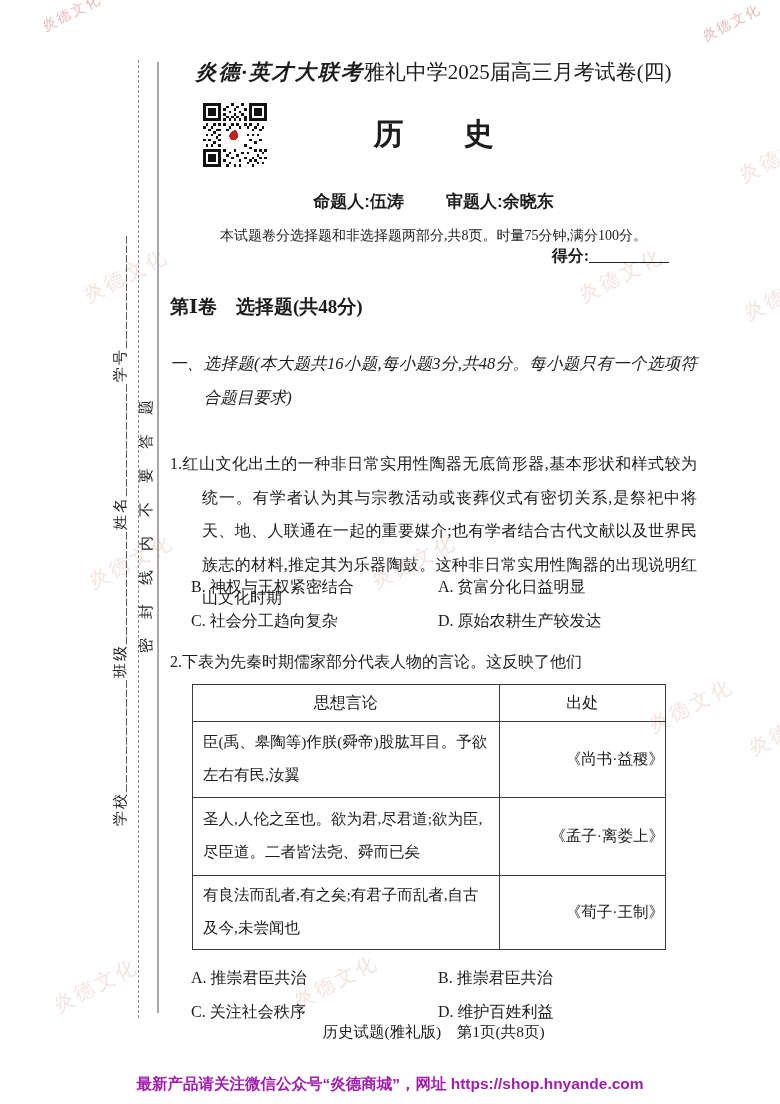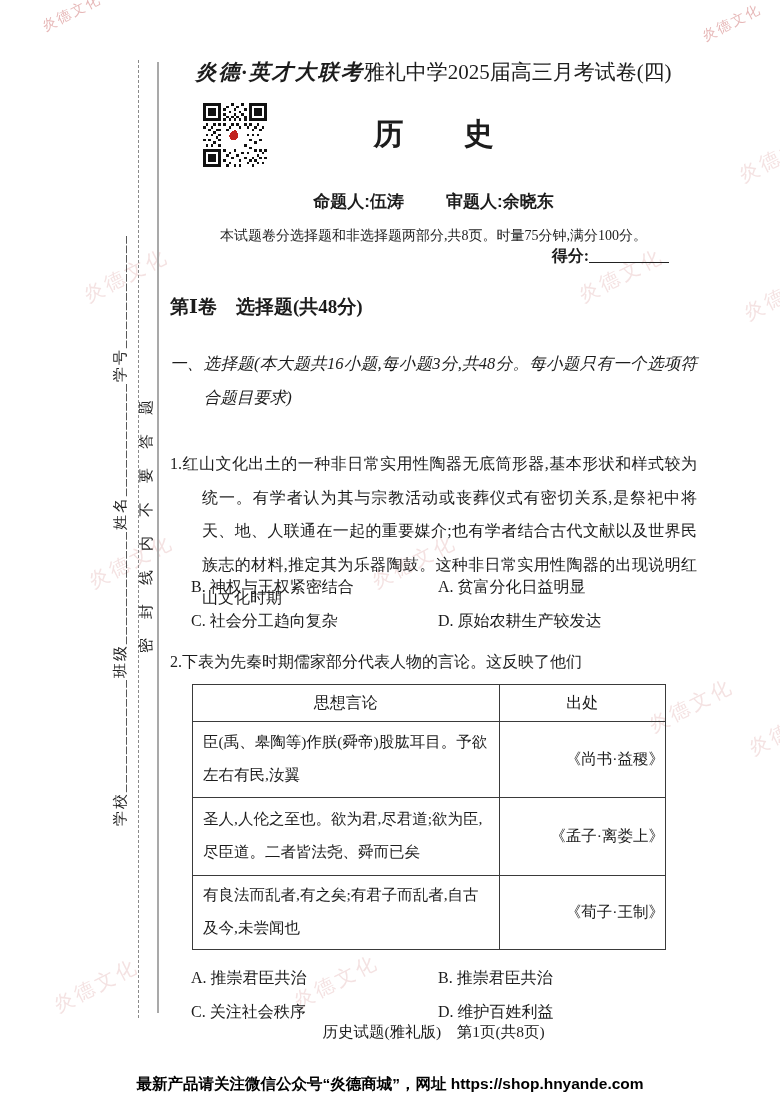--- a/index.html
+++ b/index.html
@@ -42,21 +42,21 @@
   table.quotes{position:absolute;top:684px;left:22px;width:474px;border-collapse:collapse;table-layout:fixed;}
   table.quotes col.c1{width:64.8%;}
   table.quotes col.c2{width:35.2%;}
   table.quotes th,table.quotes td{border:1px solid #3a3a3a;font-weight:normal;}
   table.quotes th{height:34px;font-size:16px;text-align:center;}
   table.quotes td.t{font-size:15.5px;line-height:33px;padding:0 8px 4px 10px;text-align:left;}
   table.quotes td.s{font-size:15.5px;text-align:right;}
   tr.r1{height:76px;} tr.r2{height:42px;} tr.r3{height:78px;} tr.r4{height:74px;}
   .pfooter{top:1022px;text-align:center;font-size:15.5px;}
   .promo{position:absolute;top:1074px;left:0;width:780px;text-align:center;
-         font-family:"Liberation Sans","DejaVu Sans",sans-serif;font-weight:bold;font-size:15.5px;color:#000000;}
+         font-family:"Liberation Sans","DejaVu Sans",sans-serif;font-weight:bold;font-size:15.5px;color:#a21caf;}
 </style>
 </head>
 <body>
 
 <div class="page">
 
   <span class="wm strong" style="left:40px;top:4px;">炎德文化</span>
   <span class="wm strong" style="left:700px;top:14px;">炎德文化</span>
   <span class="wm" style="left:735px;top:142px;">炎德文化</span>
   <span class="wm" style="left:740px;top:280px;">炎德文化</span>

